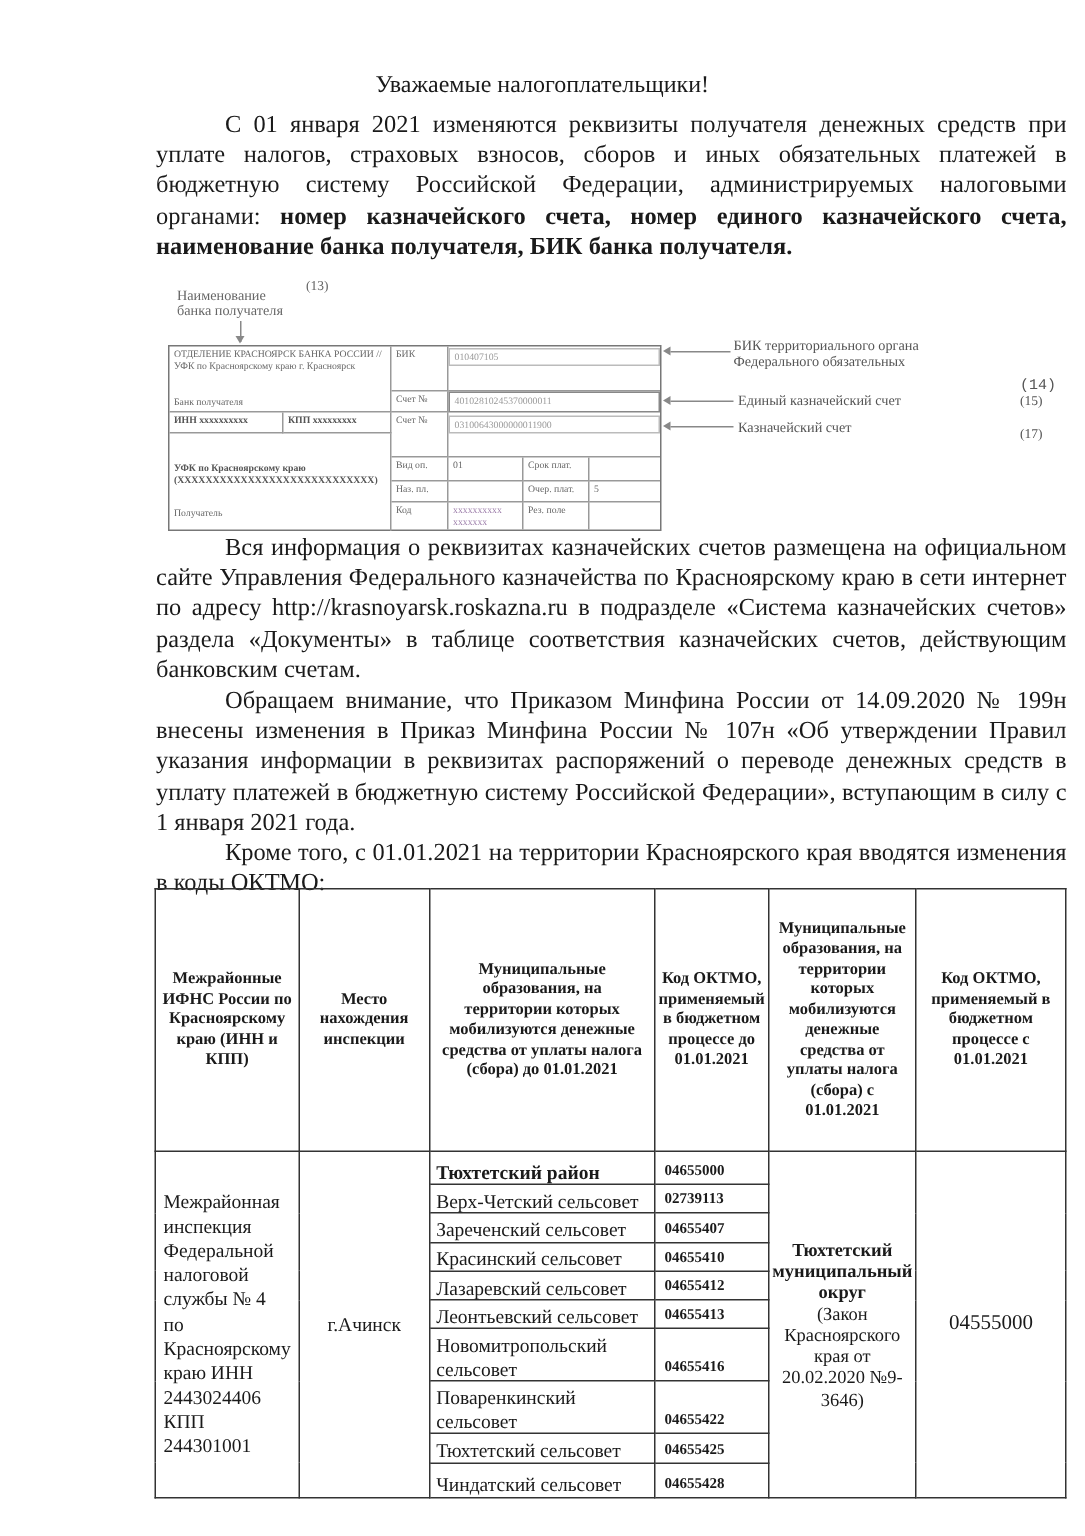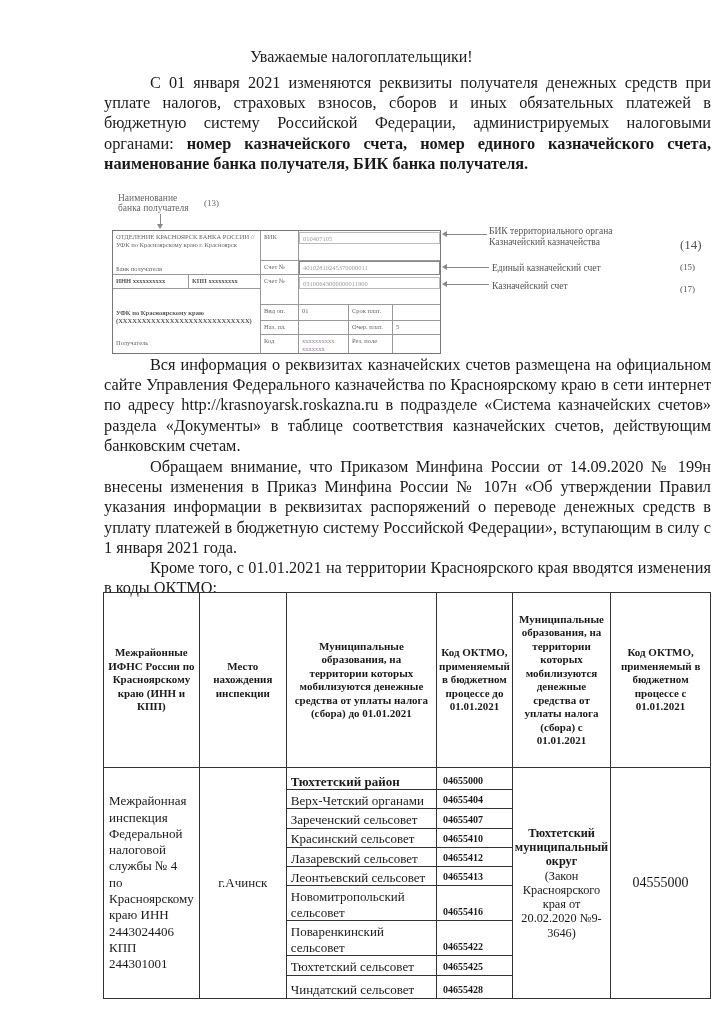--- a/index.html
+++ b/index.html
@@ -13,32 +13,32 @@
   .para .ind { display: inline-block; width: 46px; }
   .para b { font-weight: bold; }
   .p1 { top: 73px; }
   .p2 { top: 355px; }
   .p3 { top: 457px; }
   .p4 { top: 558px; }
 
   
   .illus { font-family: "Liberation Serif", serif; color: #555; }
   .lbl-bank { left: 118px; top: 193px; font-size: 9.5px; line-height: 10px; color: #666; }
-  .lbl-13 { left: 204px; top: 198px; font-size: 9px; color: #666; }
+  .lbl-13 { left: 204px; top: 185px; font-size: 9px; color: #666; }
   .arrow-down { left: 160px; top: 214px; width: 1px; height: 14px; background: #888; }
   .arrow-down::after { content: ""; position: absolute; left: -3px; bottom: -1px; border-left: 3.5px solid transparent; border-right: 3.5px solid transparent; border-top: 5px solid #888; }
 
   .form { left: 112px; top: 230px; width: 329px; height: 124px; border: 1px solid #777; }
   .form .cell { position: absolute; border: 1px solid #999; font-size: 6.5px; color: #666; padding: 2px 3px; line-height: 8px; overflow: hidden; }
   .form .faint { color: #9a9a9a; }
   .form .purple { color: #9a7aa8; }
 
   .rlbl { font-size: 9.5px; color: #555; line-height: 11px; }
   .r14a { left: 489px; top: 226px; }
-  .r14n { left: 680px; top: 237px; font-size: 13px; color: #555; }
+  .r14n { left: 680px; top: 252px; font-size: 10px; color: #555; font-family: Liberation Mono, monospace; }
   .r15a { left: 492px; top: 263px; text-align: center; }
   .r15n { left: 680px; top: 262px; font-size: 9px; color: #555; }
   .r17a { left: 492px; top: 281px; font-family: Liberation Serif, serif; }
   .r17n { left: 680px; top: 284px; font-size: 9px; color: #555; }
   .hline { height: 1px; background: #888; }
   .larrow::before { content: ""; position: absolute; left: -5px; top: -3px; border-top: 3.5px solid transparent; border-bottom: 3.5px solid transparent; border-right: 5px solid #888; }
 
   
   table.oktmo { position: absolute; left: 103px; top: 592px; width: 608px; border-collapse: collapse; font-family: "Liberation Serif", serif; color: #1a1a1a; }
   table.oktmo td, table.oktmo th { border: 1px solid #333; }
@@ -98,21 +98,21 @@
   <div class="cell" style="left:236px;top:90px;width:44px;height:14px;border:none;border-right:1px solid #999;border-bottom:1px solid #999;">Очер. плат.</div>
   <div class="cell" style="left:280px;top:90px;width:47px;height:14px;border:none;border-bottom:1px solid #999;">5</div>
 
   <div class="cell" style="left:148px;top:104px;width:38px;height:18px;border:none;border-right:1px solid #999;">Код</div>
   <div class="cell purple" style="left:186px;top:104px;width:50px;height:18px;border:none;border-right:1px solid #999;">xxxxxxxxxx xxxxxxx</div>
   <div class="cell" style="left:236px;top:104px;width:44px;height:18px;border:none;border-right:1px solid #999;">Рез. поле</div>
   <div class="cell" style="left:280px;top:104px;width:47px;height:18px;border:none;"></div>
 </div>
 
 <div class="abs hline larrow" style="left:447px;top:234px;width:40px;"></div>
-<div class="abs rlbl r14a" style="width:180px;">БИК территориального органа Казначейский казначейства</div>
+<div class="abs rlbl r14a" style="width:180px;">БИК территориального органа Федерального обязательных</div>
 <div class="abs r14n">(14)</div>
 
 <div class="abs hline larrow" style="left:447px;top:267px;width:42px;"></div>
 <div class="abs rlbl r15a">Единый казначейский счет</div>
 <div class="abs r15n">(15)</div>
 
 <div class="abs hline larrow" style="left:447px;top:284px;width:42px;"></div>
 <div class="abs rlbl r17a">Казначейский счет</div>
 <div class="abs r17n">(17)</div>
 
@@ -132,22 +132,22 @@
   </tr>
   <tr>
     <td class="insp" rowspan="10">Межрайонная инспекция Федеральной налоговой службы № 4 по Красноярскому краю ИНН 2443024406 КПП 244301001</td>
     <td class="place" rowspan="10">г.Ачинск</td>
     <td class="mun first" style="height:22px;margin-top:24px;">Тюхтетский район</td>
     <td class="code" style="height:22px;">04655000</td>
     <td class="newmun" rowspan="10"><b>Тюхтетский муниципальный округ</b><br><span>(Закон Красноярского края от 20.02.2020 №9-3646)</span></td>
     <td class="newcode" rowspan="10">04555000</td>
   </tr>
   <tr>
-        <td class="mun">Верх-Четский органами</td>
-        <td class="code">04655404</td>
+        <td class="mun">Верх-Четский сельсовет</td>
+        <td class="code">02739113</td>
       </tr>
   <tr>
         <td class="mun">Зареченский сельсовет</td>
         <td class="code">04655407</td>
       </tr>
   <tr>
         <td class="mun">Красинский сельсовет</td>
         <td class="code">04655410</td>
       </tr>
   <tr>

